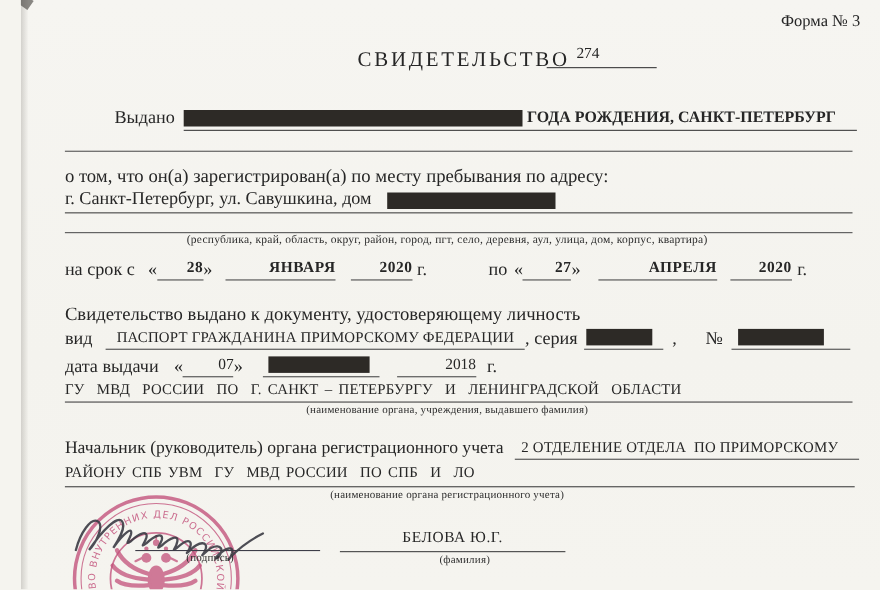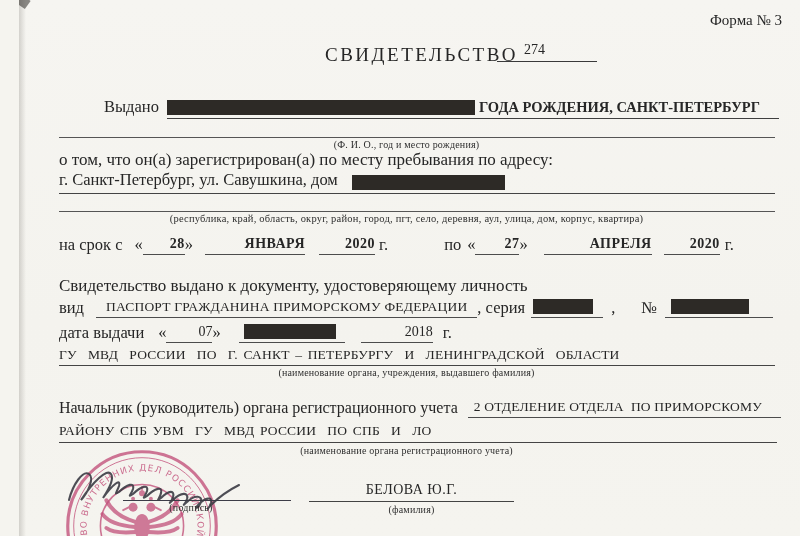--- a/index.html
+++ b/index.html
@@ -27,21 +27,20 @@
 
   <div class="abs" style="left:306px;top:44px;font-size:19px;letter-spacing:2.5px">СВИДЕТЕЛЬСТВО</div>
   <div class="abs" style="left:478px;top:42px;width:100px;height:20px;border-bottom:1.5px solid #3a3a3a;font-size:14px;padding-left:27px;box-sizing:border-box">274</div>
 
   <div class="abs lbl" style="left:85px;top:97px">Выдано</div>
   <div class="abs" style="left:148px;top:97px;width:612px;height:21px;border-bottom:1.5px solid #3f3f3f">
     <div class="redact" style="position:absolute;left:0;top:3px;width:308px;height:15px"></div>
     <div style="position:absolute;left:312px;top:2px;font-weight:bold;font-size:14.5px;white-space:nowrap">ГОДА РОЖДЕНИЯ, САНКТ-ПЕТЕРБУРГ</div>
   </div>
   <div class="abs rule" style="left:40px;top:120px;width:716px;height:17px"></div>
-  <div class="abs caption" style="left:0;top:139px;width:775px">(Ф. И. О., год и место рождения)</div>
 
   <div class="abs" style="left:40px;top:150px;font-size:17px;white-space:nowrap">о том, что он(а) зарегистрирован(а) по месту пребывания по адресу:</div>
 
   <div class="abs" style="left:40px;top:170px;width:716px;height:23px;border-bottom:1.2px solid #444">
     <span style="font-size:16.5px;white-space:nowrap">г. Санкт-Петербург, ул. Савушкина, дом</span>
     <div class="redact" style="position:absolute;left:293px;top:5px;width:153px;height:15px"></div>
   </div>
   <div class="abs rule" style="left:40px;top:194px;width:716px;height:17px"></div>
   <div class="abs caption" style="left:0;top:213px;width:775px;font-size:10.5px">(республика, край, область, округ, район, город, пгт, село, деревня, аул, улица, дом, корпус, квартира)</div>
 
@@ -148,14 +147,14 @@
     </g>
   </svg>
 
   <div class="abs" style="left:104px;top:479px;width:168px;height:21px;border-bottom:1.2px solid #3d3d48"></div>
   <svg class="abs" style="left:44px;top:458px" width="205" height="54" viewBox="0 0 205 54">
     <path d="M6,42 C10,26 20,12 26,16 C32,20 24,36 18,42 C30,24 44,10 48,16 C52,22 44,34 40,40 C50,26 58,20 56,28 C54,34 50,38 56,34 C64,26 72,24 70,31 C68,37 64,40 70,36 C78,28 86,26 84,33 C82,39 78,42 84,38 C92,30 100,28 98,35 C97,41 92,44 98,40 C106,32 112,32 110,39 C108,45 104,47 110,42 C118,34 126,34 124,41 C122,47 118,49 124,44 C132,36 140,38 138,44 C136,50 130,52 136,46 C142,40 150,38 148,45 C146,51 142,53 148,47 C156,39 166,32 176,27" fill="none" stroke="#3b3b44" stroke-width="2.1" stroke-linecap="round" opacity="0.9"></path>
   </svg>
   <div class="abs" style="left:290px;top:482px;width:205px;height:19px;border-bottom:1.2px solid #444;text-align:center;font-size:14px;letter-spacing:.5px">БЕЛОВА  Ю.Г.</div>
 
   <div class="abs caption" style="left:92px;top:502px;width:160px">(подпись)</div>
-  <div class="abs caption" style="left:290px;top:504px;width:205px">(фамилия)</div>
+  <div class="abs caption" style="left:301px;top:504px;width:205px">(фамилия)</div>
 </div>
 
 </body></html>

